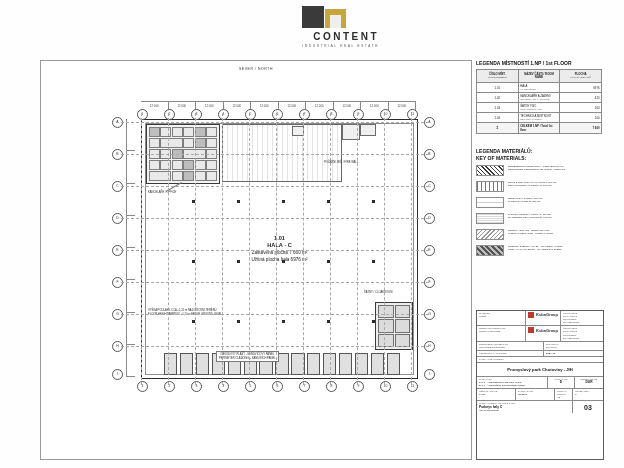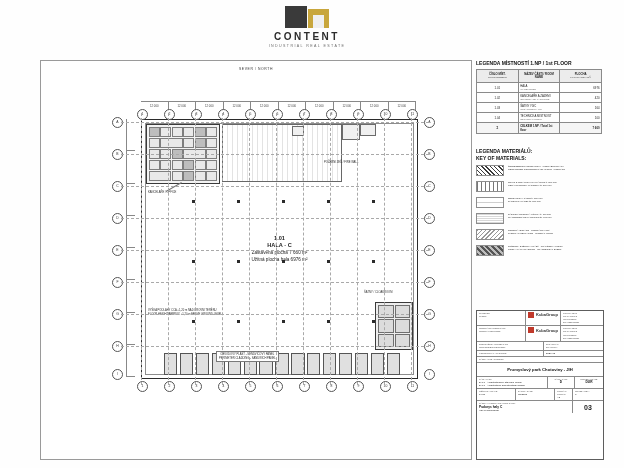--- a/index.html
+++ b/index.html
@@ -18,23 +18,23 @@
   .page {
     position: absolute;
     left: 0; top: 0;
     width: 624px; height: 468px;
     background: #fefefe;
   }
 
   
   .logo-wrap {
     position: absolute;
-    left: 252px; top: 6px;
+    left: 269px; top: 6px;
     width: 110px; height: 44px;
-    text-align: center;
+    text-align: right;
   }
   .logo-mark {
     position: relative;
     margin: 0 auto;
     width: 44px; height: 22px;
   }
   .logo-mark .sq1 {
     position: absolute; left: 0; top: 0;
     width: 22px; height: 22px;
     background: #3a3a3a;

